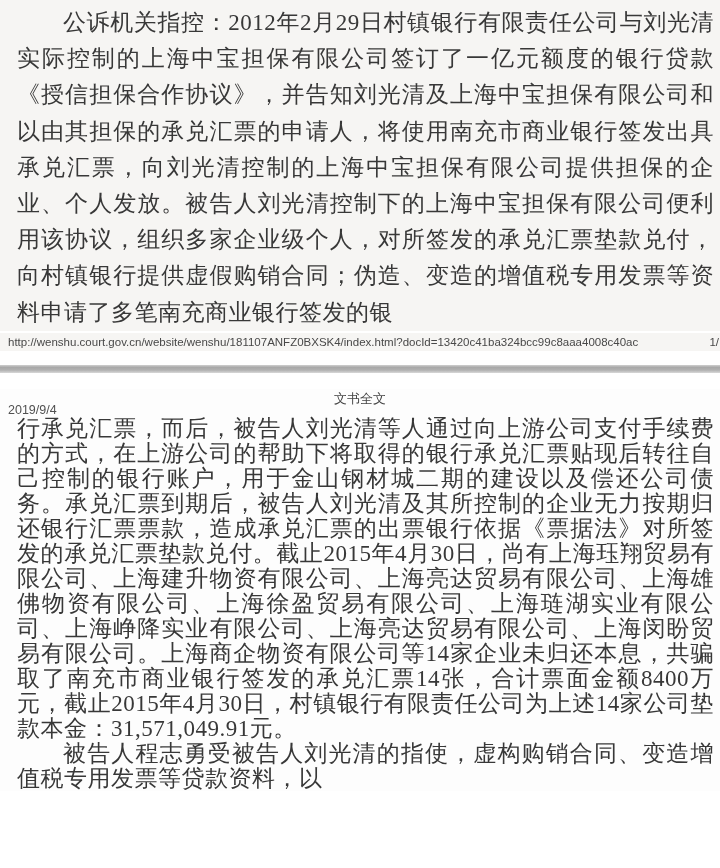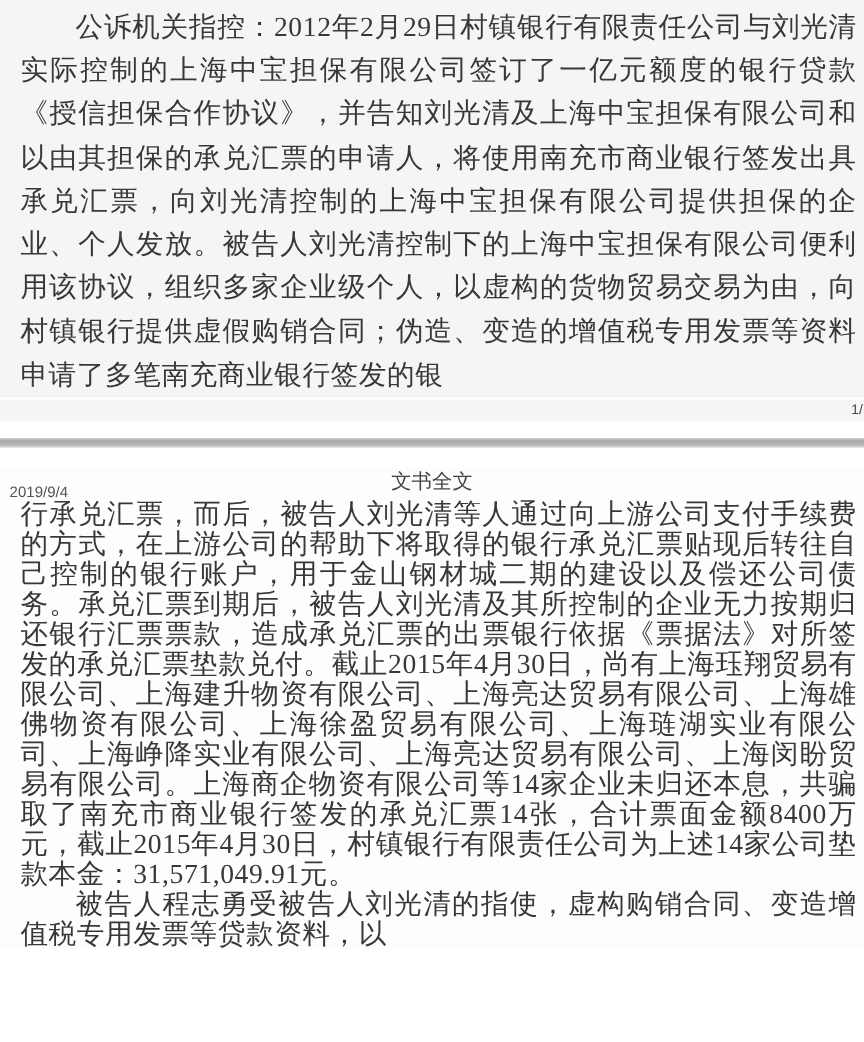--- a/index.html
+++ b/index.html
@@ -40,32 +40,33 @@
 
   .page-header {
     position: relative;
     margin-top: 16px; height: 18px;
     font-family: "Liberation Sans", "DejaVu Sans", sans-serif;
     font-size: 12.5px; color: #515151;
   }
   .page-header .date { position: absolute; left: 8px; top: 14px; }
   .page-header .doc-title {
     position: absolute; left: 0; right: 0; top: 1px;
-    text-align: center; font-size: 17px; color: #454545;
+    text-align: center; font-size: 13px; color: #454545;
   }
   .page2-body { margin-top: 9px; }
 </style>
 </head>
 <body>
 
 <div class="page page1">
-  <p class="body-text indent">公诉机关指控：2012年2月29日村镇银行有限责任公司与刘光清实际控制的上海中宝担保有限公司签订了一亿元额度的银行贷款《授信担保合作协议》，并告知刘光清及上海中宝担保有限公司和以由其担保的承兑汇票的申请人，将使用南充市商业银行签发出具承兑汇票，向刘光清控制的上海中宝担保有限公司提供担保的企业、个人发放。被告人刘光清控制下的上海中宝担保有限公司便利用该协议，组织多家企业级个人，以虚构的货物贸易交易为由，向村镇银行提供虚假购销合同；伪造、变造的增值税专用发票等资料申请了多笔南充商业银行签发的银</p>
+  <p class="body-text indent">公诉机关指控：2012年2月29日村镇银行有限责任公司与刘光清实际控制的上海中宝担保有限公司签订了一亿元额度的银行贷款《授信担保合作协议》，并告知刘光清及上海中宝担保有限公司和以由其担保的承兑汇票的申请人，将使用南充市商业银行签发出具承兑汇票，向刘光清控制的上海中宝担保有限公司提供担保的企业、个人发放。被告人刘光清控制下的上海中宝担保有限公司便利用该协议，组织多家企业级个人，对所签发的承兑汇票垫款兑付，向村镇银行提供虚假购销合同；伪造、变造的增值税专用发票等资料申请了多笔南充商业银行签发的银</p>
 </div>
 
 <div class="page-footer">
+  <span class="url">http://wenshu.court.gov.cn/website/wenshu/181107ANFZ0BXSK4/index.html?docId=13420c41ba324bcc99c8aaa4008c40ac</span>
   <span class="page-num">1/</span>
 </div>
 
 <div class="page-divider"></div>
 
 <div class="page page2">
   <div class="page-header">
     <span class="date">2019/9/4</span>
     <span class="doc-title">文书全文</span>
   </div>

